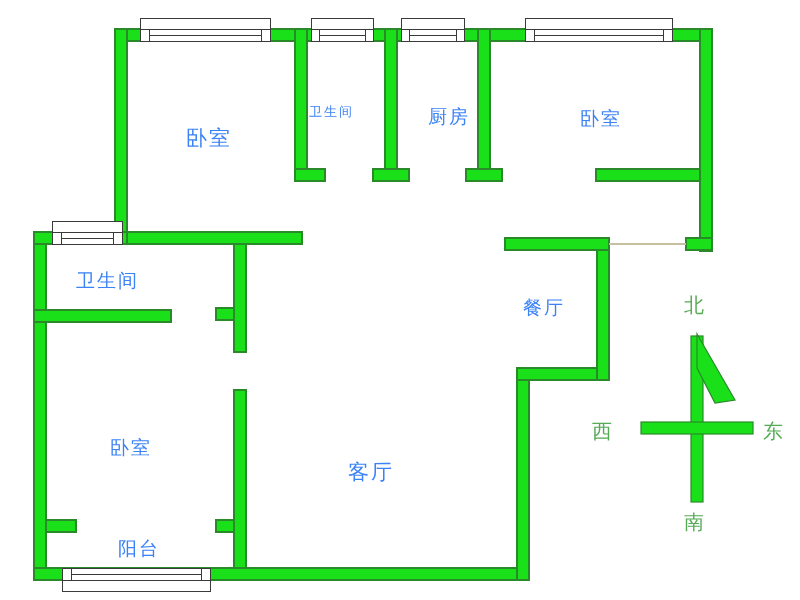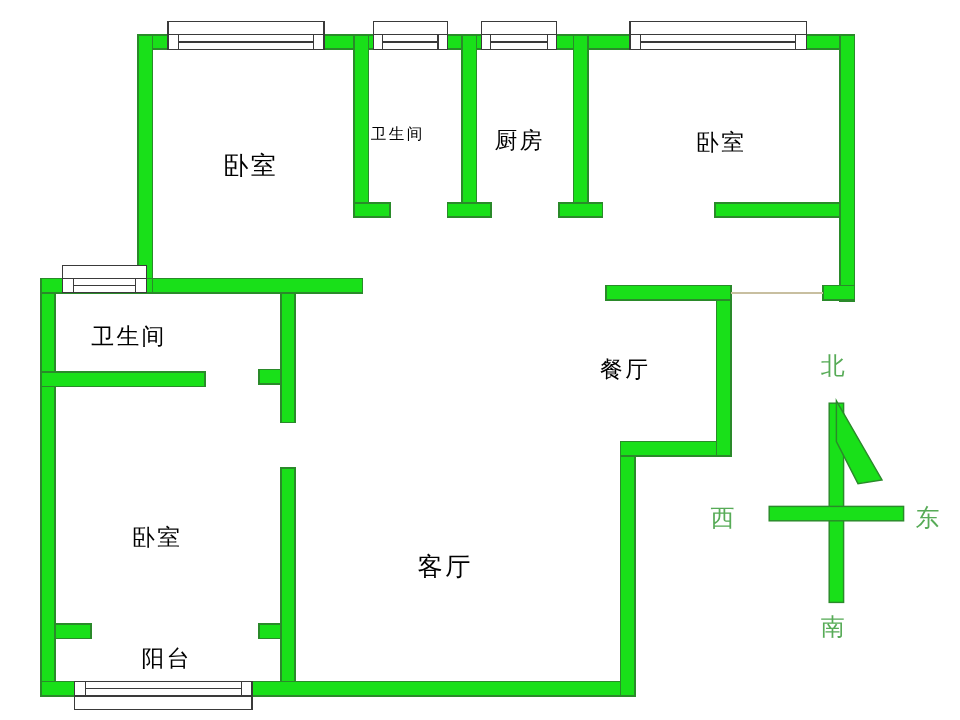--- a/index.html
+++ b/index.html
@@ -21,21 +21,21 @@
   }
   #plan-svg {
     position: absolute;
     left: 0;
     top: 0;
     width: 800px;
     height: 600px;
   }
   .room-label {
     position: absolute;
-    color: #000000;
+    color: #3b82f6;
     font-family: Liberation Sans, sans-serif;
     font-weight: 400;
     white-space: nowrap;
     letter-spacing: 2px;
     user-select: none;
   }
   .lbl-lg { font-size: 21px; }
   .lbl-md { font-size: 19px; }
   .lbl-sm { font-size: 13px; }
   .compass-label {
@@ -168,27 +168,27 @@
 
       <polygon points="697,334 735,400 715,403 697,368"></polygon>
     </g>
 
   </svg>
 
   <div class="room-label lbl-lg" style="left:186px; top:124px;">卧室</div>
 
   <div class="room-label lbl-sm" style="left:309px; top:103px;">卫生间</div>
 
-  <div class="room-label lbl-md" style="left:412px; top:104px;">厨房</div>
+  <div class="room-label lbl-md" style="left:428px; top:104px;">厨房</div>
 
   <div class="room-label lbl-md" style="left:580px; top:106px;">卧室</div>
 
   <div class="room-label lbl-md" style="left:76px; top:268px;">卫生间</div>
 
-  <div class="room-label lbl-md" style="left:500px; top:295px;">餐厅</div>
+  <div class="room-label lbl-md" style="left:523px; top:295px;">餐厅</div>
 
   <div class="room-label lbl-md" style="left:110px; top:435px;">卧室</div>
 
   <div class="room-label lbl-lg" style="left:348px; top:458px;">客厅</div>
 
   <div class="room-label lbl-md" style="left:118px; top:536px;">阳台</div>
 
   <div class="compass-label" style="left:684px; top:292px;">北</div>
 
   <div class="compass-label" style="left:592px; top:418px;">西</div>

